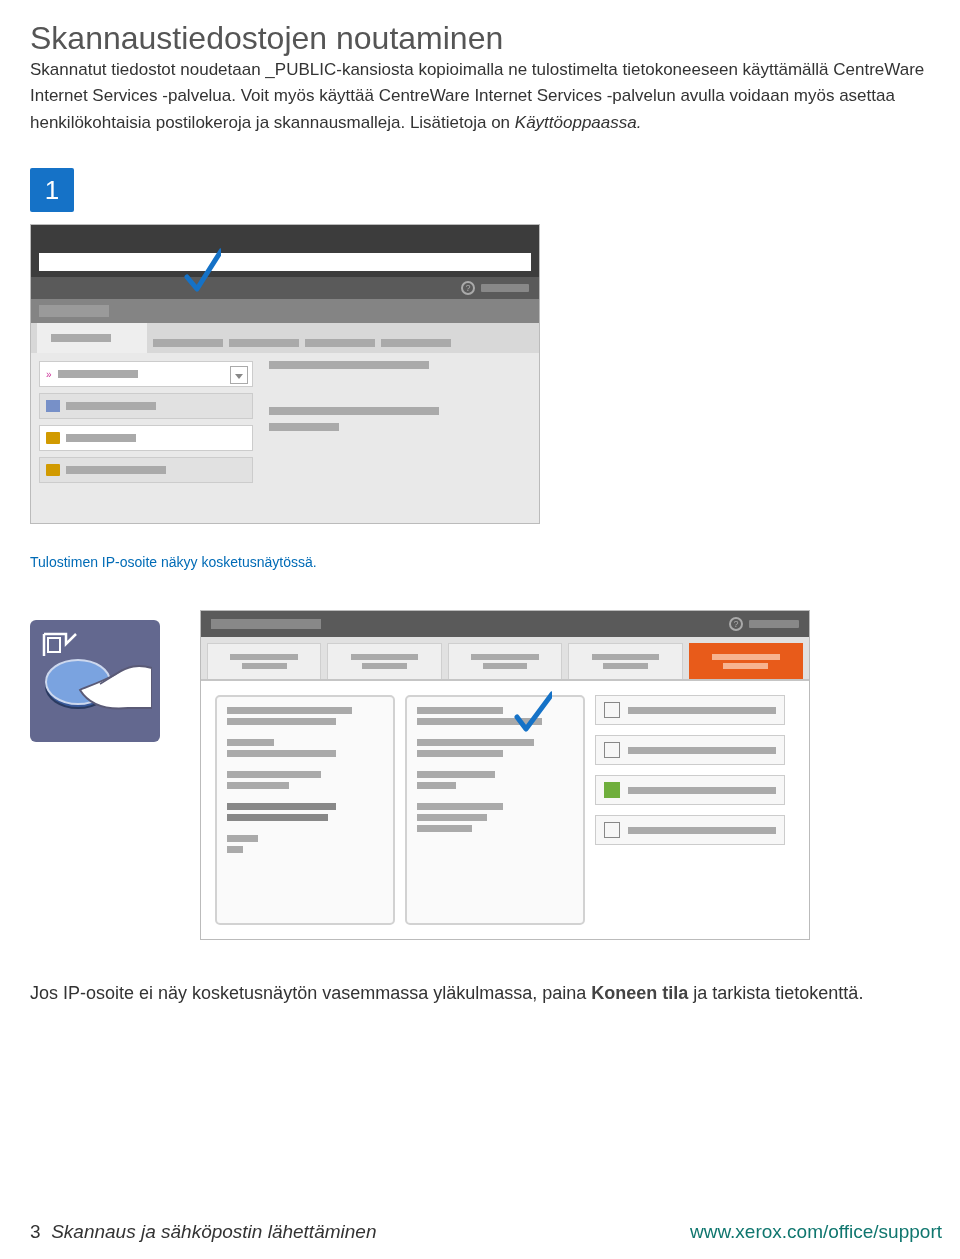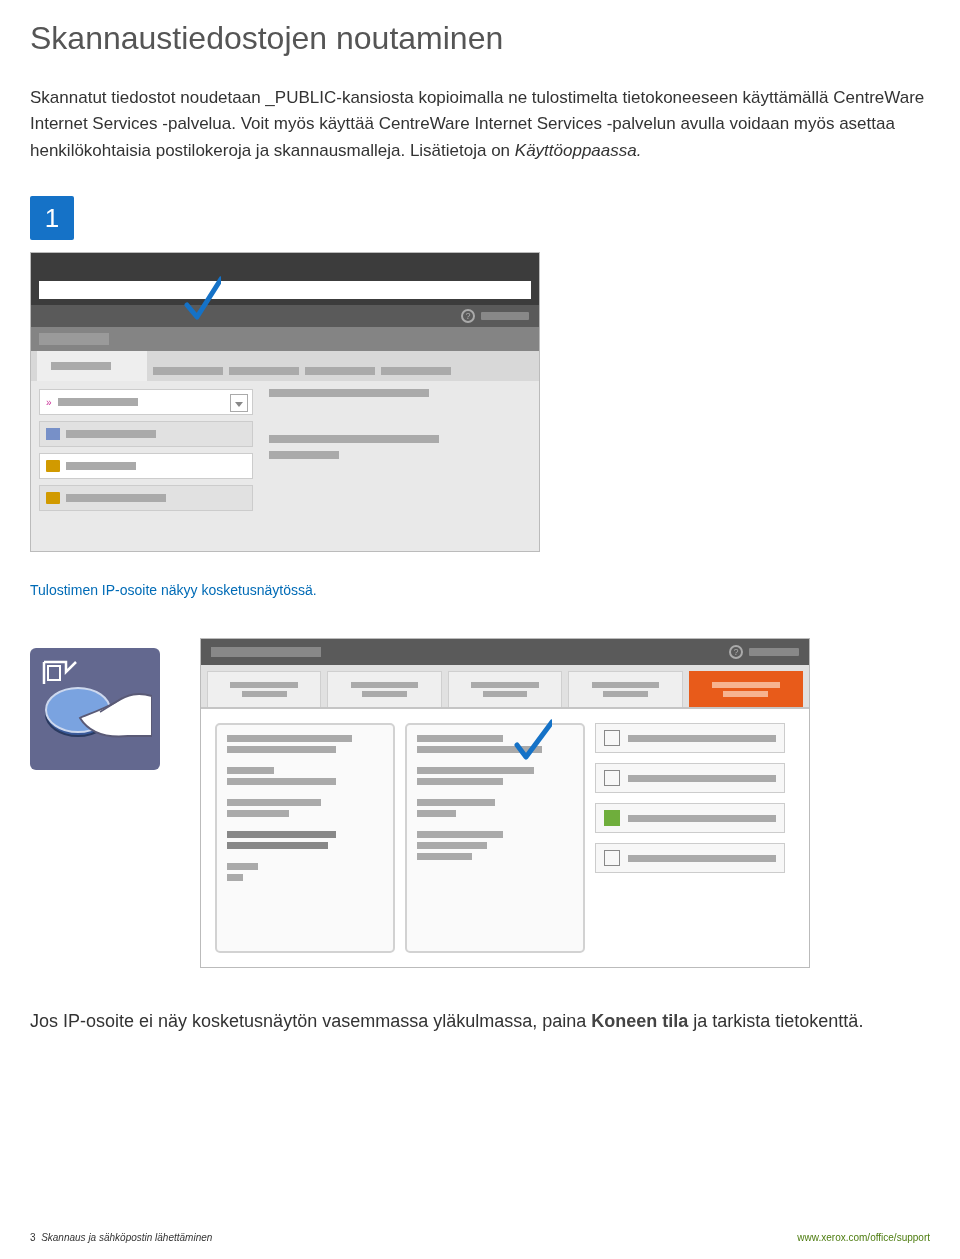--- a/index.html
+++ b/index.html
@@ -11,21 +11,20 @@
     color: #333;
     position: relative;
   }
   .page {
     padding: 20px 30px 0 30px;
   }
   h1 {
     font-size: 32px;
     font-weight: 300;
     color: #555;
-    margin-bottom: 28px;
   }
   .intro {
     font-size: 17px;
     line-height: 1.55;
     color: #333;
     margin-bottom: 32px;
   }
   .italic { font-style: italic; }
   .step-badge {
     width: 44px;
@@ -232,27 +231,27 @@
   .note2 {
     font-size: 18px;
     line-height:1.5;
     color:#333;
     margin-bottom: 50px;
   }
   .note2 .bold { font-weight:700; color:#444;}
 
   .footer {
     position:absolute;
-    left:30px; right:30px; bottom:16px;
+    left:30px; right:18px; bottom:16px;
     display:flex; justify-content:space-between;
-    font-size:10px;
+    font-size:19px;
   }
   .footer .left { color:#333; }
   .footer .left .it{ font-style:italic; }
-  .footer .right { color:#4d7c0f; }
+  .footer .right { color:#0f766e; }
 </style>
 </head>
 <body>
 
 <div class="page">
   <h1>Skannaustiedostojen noutaminen</h1>
 
   <p class="intro">
     <span>Skannatut tiedostot noudetaan _PUBLIC-kansiosta kopioimalla ne tulostimelta tietokoneeseen käyttämällä CentreWare Internet Services -palvelua. Voit myös käyttää CentreWare Internet Services -palvelun avulla voidaan myös asettaa henkilökohtaisia postilokeroja ja skannausmalleja. Lisätietoja on </span>
     <span class="italic">Käyttöoppaassa.</span>

